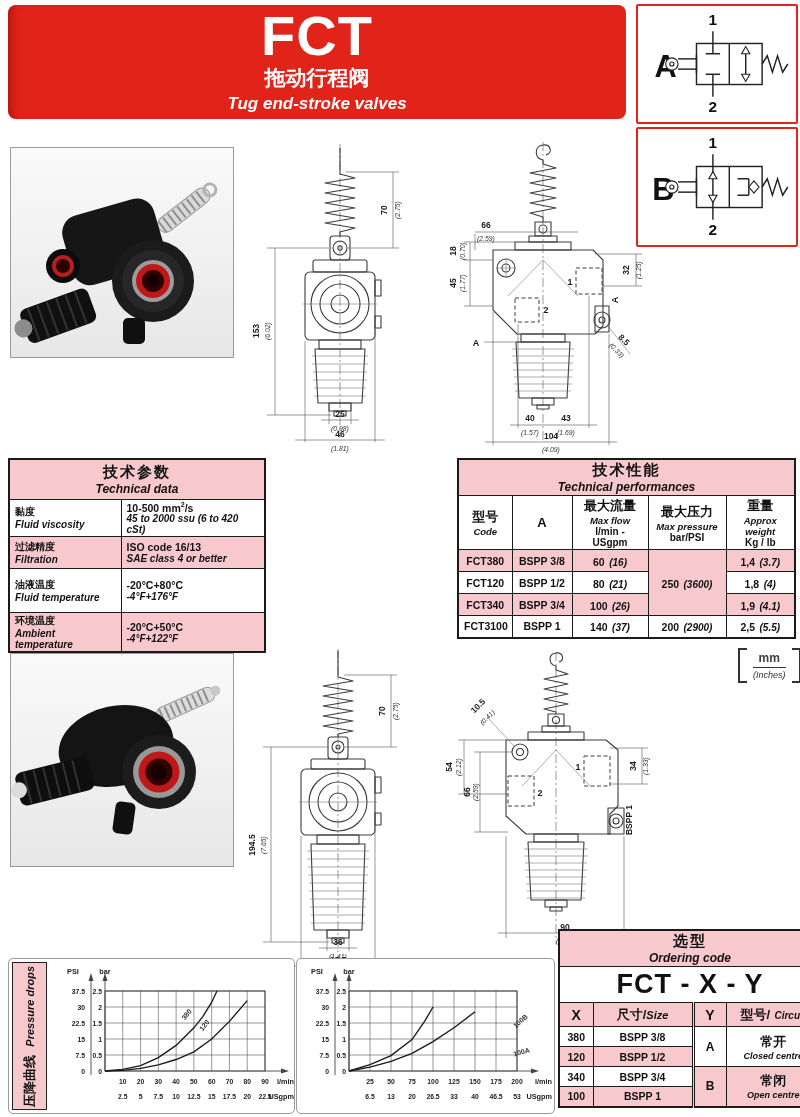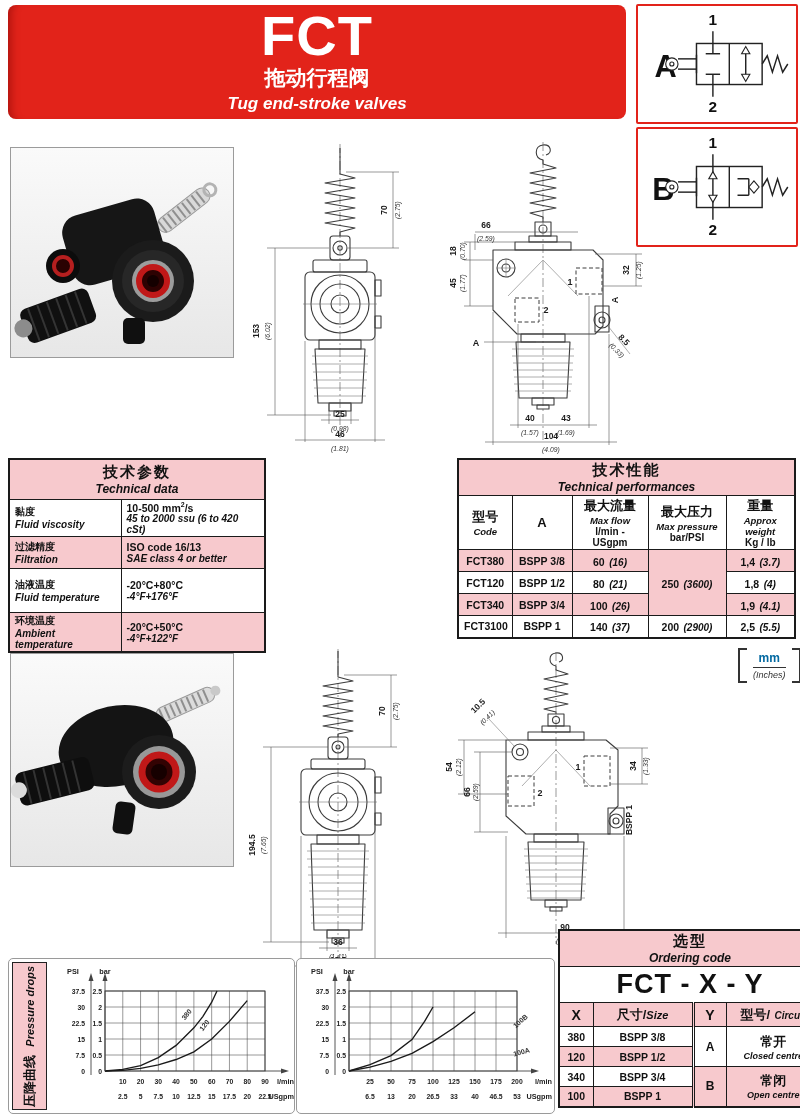--- a/index.html
+++ b/index.html
@@ -49,21 +49,21 @@
   .perfh .cnb{font-size:13px;}
   .perfh .enb{font-size:9.5px;}
   .perfh .unit{font-weight:bold;font-size:10px;}
   .cellc{text-align:center;}
   
   #unitsnote{display:flex;align-items:stretch;}
   #unitsnote .brk{width:7px;border:2px solid #333;}
   #unitsnote .brk.l{border-right:none;}
   #unitsnote .brk.r{border-left:none;}
   #unitsnote .mid{padding:3px 6px;text-align:center;}
-  #unitsnote .mm{font-size:12px;font-weight:bold;color:#0369a1;}
+  #unitsnote .mm{font-size:12px;font-weight:bold;color:#404040;}
   #unitsnote .hl{border-top:1.2px solid #333;margin:2px 0;}
   #unitsnote .inch{font-size:9px;font-style:italic;color:#333;}
   
   .panel{border:1px solid #9a9a9a;border-radius:5px;background:#fff;}
   .plabel{position:absolute;left:3px;top:3px;bottom:3px;width:33px;background:#f7c9cd;border:1px solid #222;
           display:flex;align-items:center;justify-content:center;}
   .plabel .inner{transform:rotate(-90deg);white-space:nowrap;text-align:center;}
   .plabel .cn{font-size:13px;font-weight:bold;display:inline-block;margin-right:4px;}
   .plabel .en{font-size:11px;font-style:italic;font-weight:bold;display:inline-block;}
   .chart text{font-family:"Liberation Sans","DejaVu Sans",sans-serif;}

